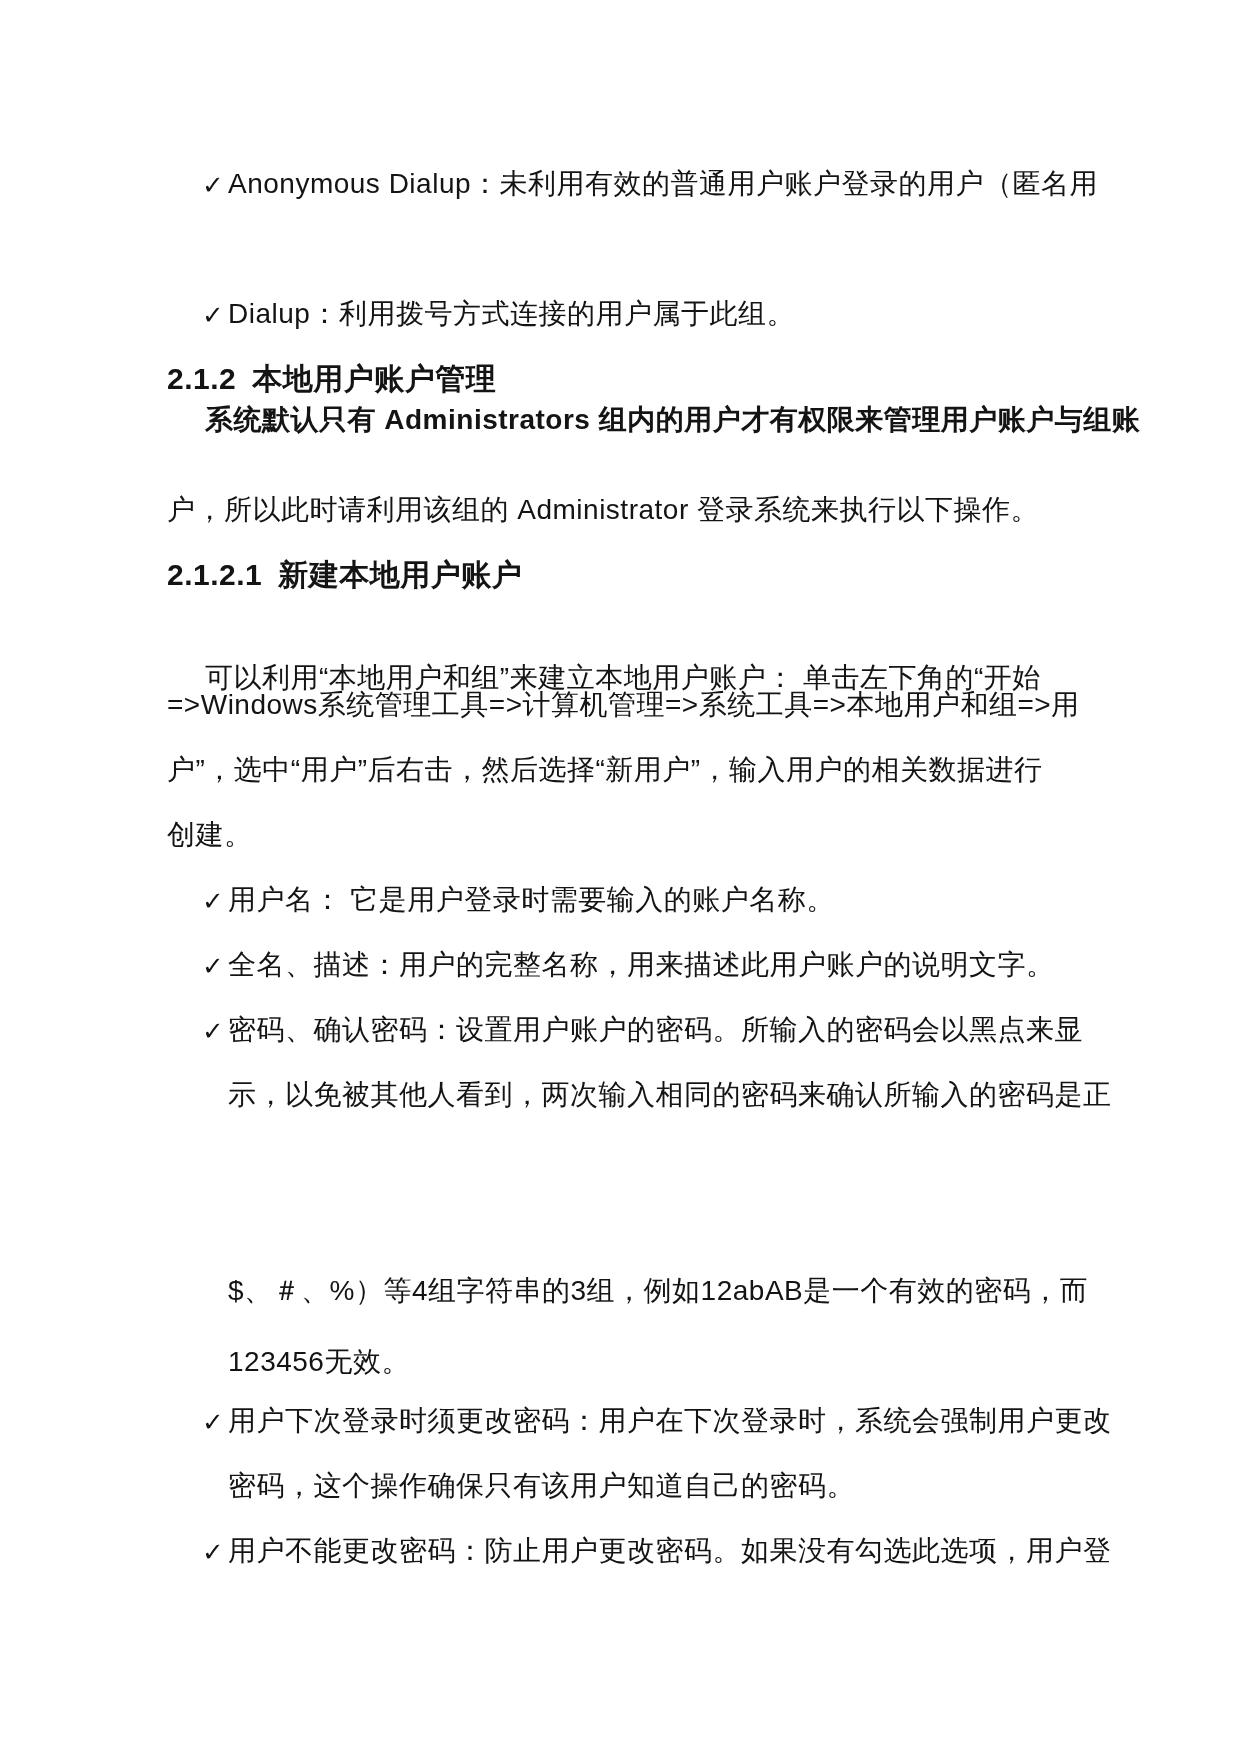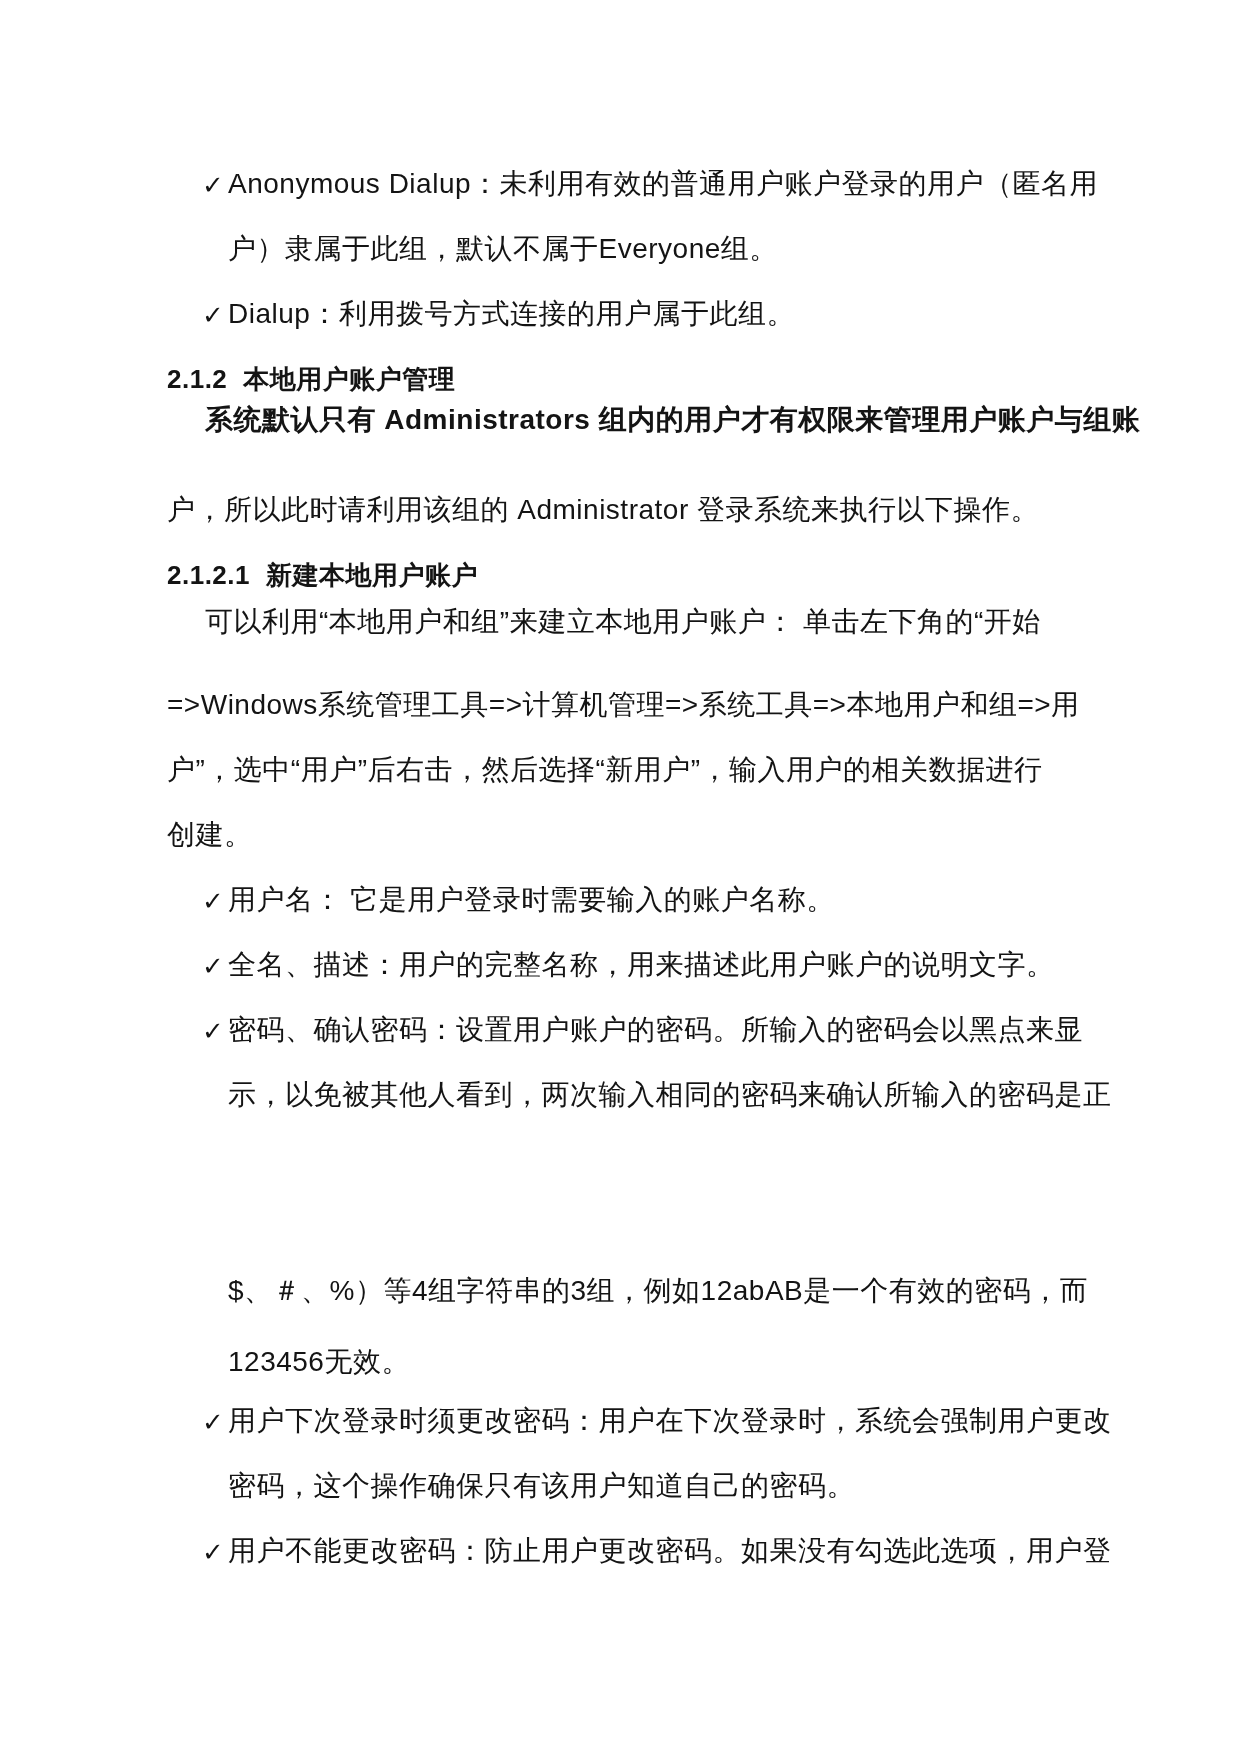--- a/index.html
+++ b/index.html
@@ -28,43 +28,39 @@
   }
   .line .check {
     display: inline-block;
     width: 26px;
     font-size: 26px;
     margin-top: 1px;
     flex: 0 0 auto;
   }
   .line.t-heading {
     font-weight: 700;
-    font-size: 26px;
+    font-size: 30px;
   }
   .line.t-heading .num {
     margin-right: 16px;
     font-family: "Liberation Sans", "DejaVu Sans", sans-serif;
   }
   .line .txt {
     display: inline-block;
   }
 </style>
 </head>
 <body>
 
 <div class="page">
 
 <div class="line t-bullet" style="top: 166px; left: 202px;">
       <span class="check">✓</span>
 
       <span class="txt">Anonymous Dialup：未利用有效的普通用户账户登录的用户（匿名用</span>
-    </div>
-    <div class="line t-bullet-cont" style="top: 231px; left: 228px;">
-
-      <span class="txt">户）隶属于此组，默认不属于Everyone组。</span>
     </div>
     <div class="line t-bullet" style="top: 296px; left: 202px;">
       <span class="check">✓</span>
 
       <span class="txt">Dialup：利用拨号方式连接的用户属于此组。</span>
     </div>
     <div class="line t-heading" style="top: 361px; left: 167px;">
 
       <span class="num">2.1.2</span>
       <span class="txt">本地用户账户管理</span>
@@ -75,21 +71,21 @@
     </div>
     <div class="line t-para-cont" style="top: 492px; left: 167px;">
 
       <span class="txt">户，所以此时请利用该组的 Administrator 登录系统来执行以下操作。</span>
     </div>
     <div class="line t-heading" style="top: 557px; left: 167px;">
 
       <span class="num">2.1.2.1</span>
       <span class="txt">新建本地用户账户</span>
     </div>
-    <div class="line t-para-first" style="top: 604px; left: 205px;">
+    <div class="line t-para-first" style="top: 660px; left: 205px;">
 
       <span class="txt">可以利用“本地用户和组”来建立本地用户账户： 单击左下角的“开始</span>
     </div>
     <div class="line t-para-cont" style="top: 687px; left: 167px;">
 
       <span class="txt">=&gt;Windows系统管理工具=&gt;计算机管理=&gt;系统工具=&gt;本地用户和组=&gt;用</span>
     </div>
     <div class="line t-para-cont" style="top: 752px; left: 167px;">
 
       <span class="txt">户”，选中“用户”后右击，然后选择“新用户”，输入用户的相关数据进行</span>

